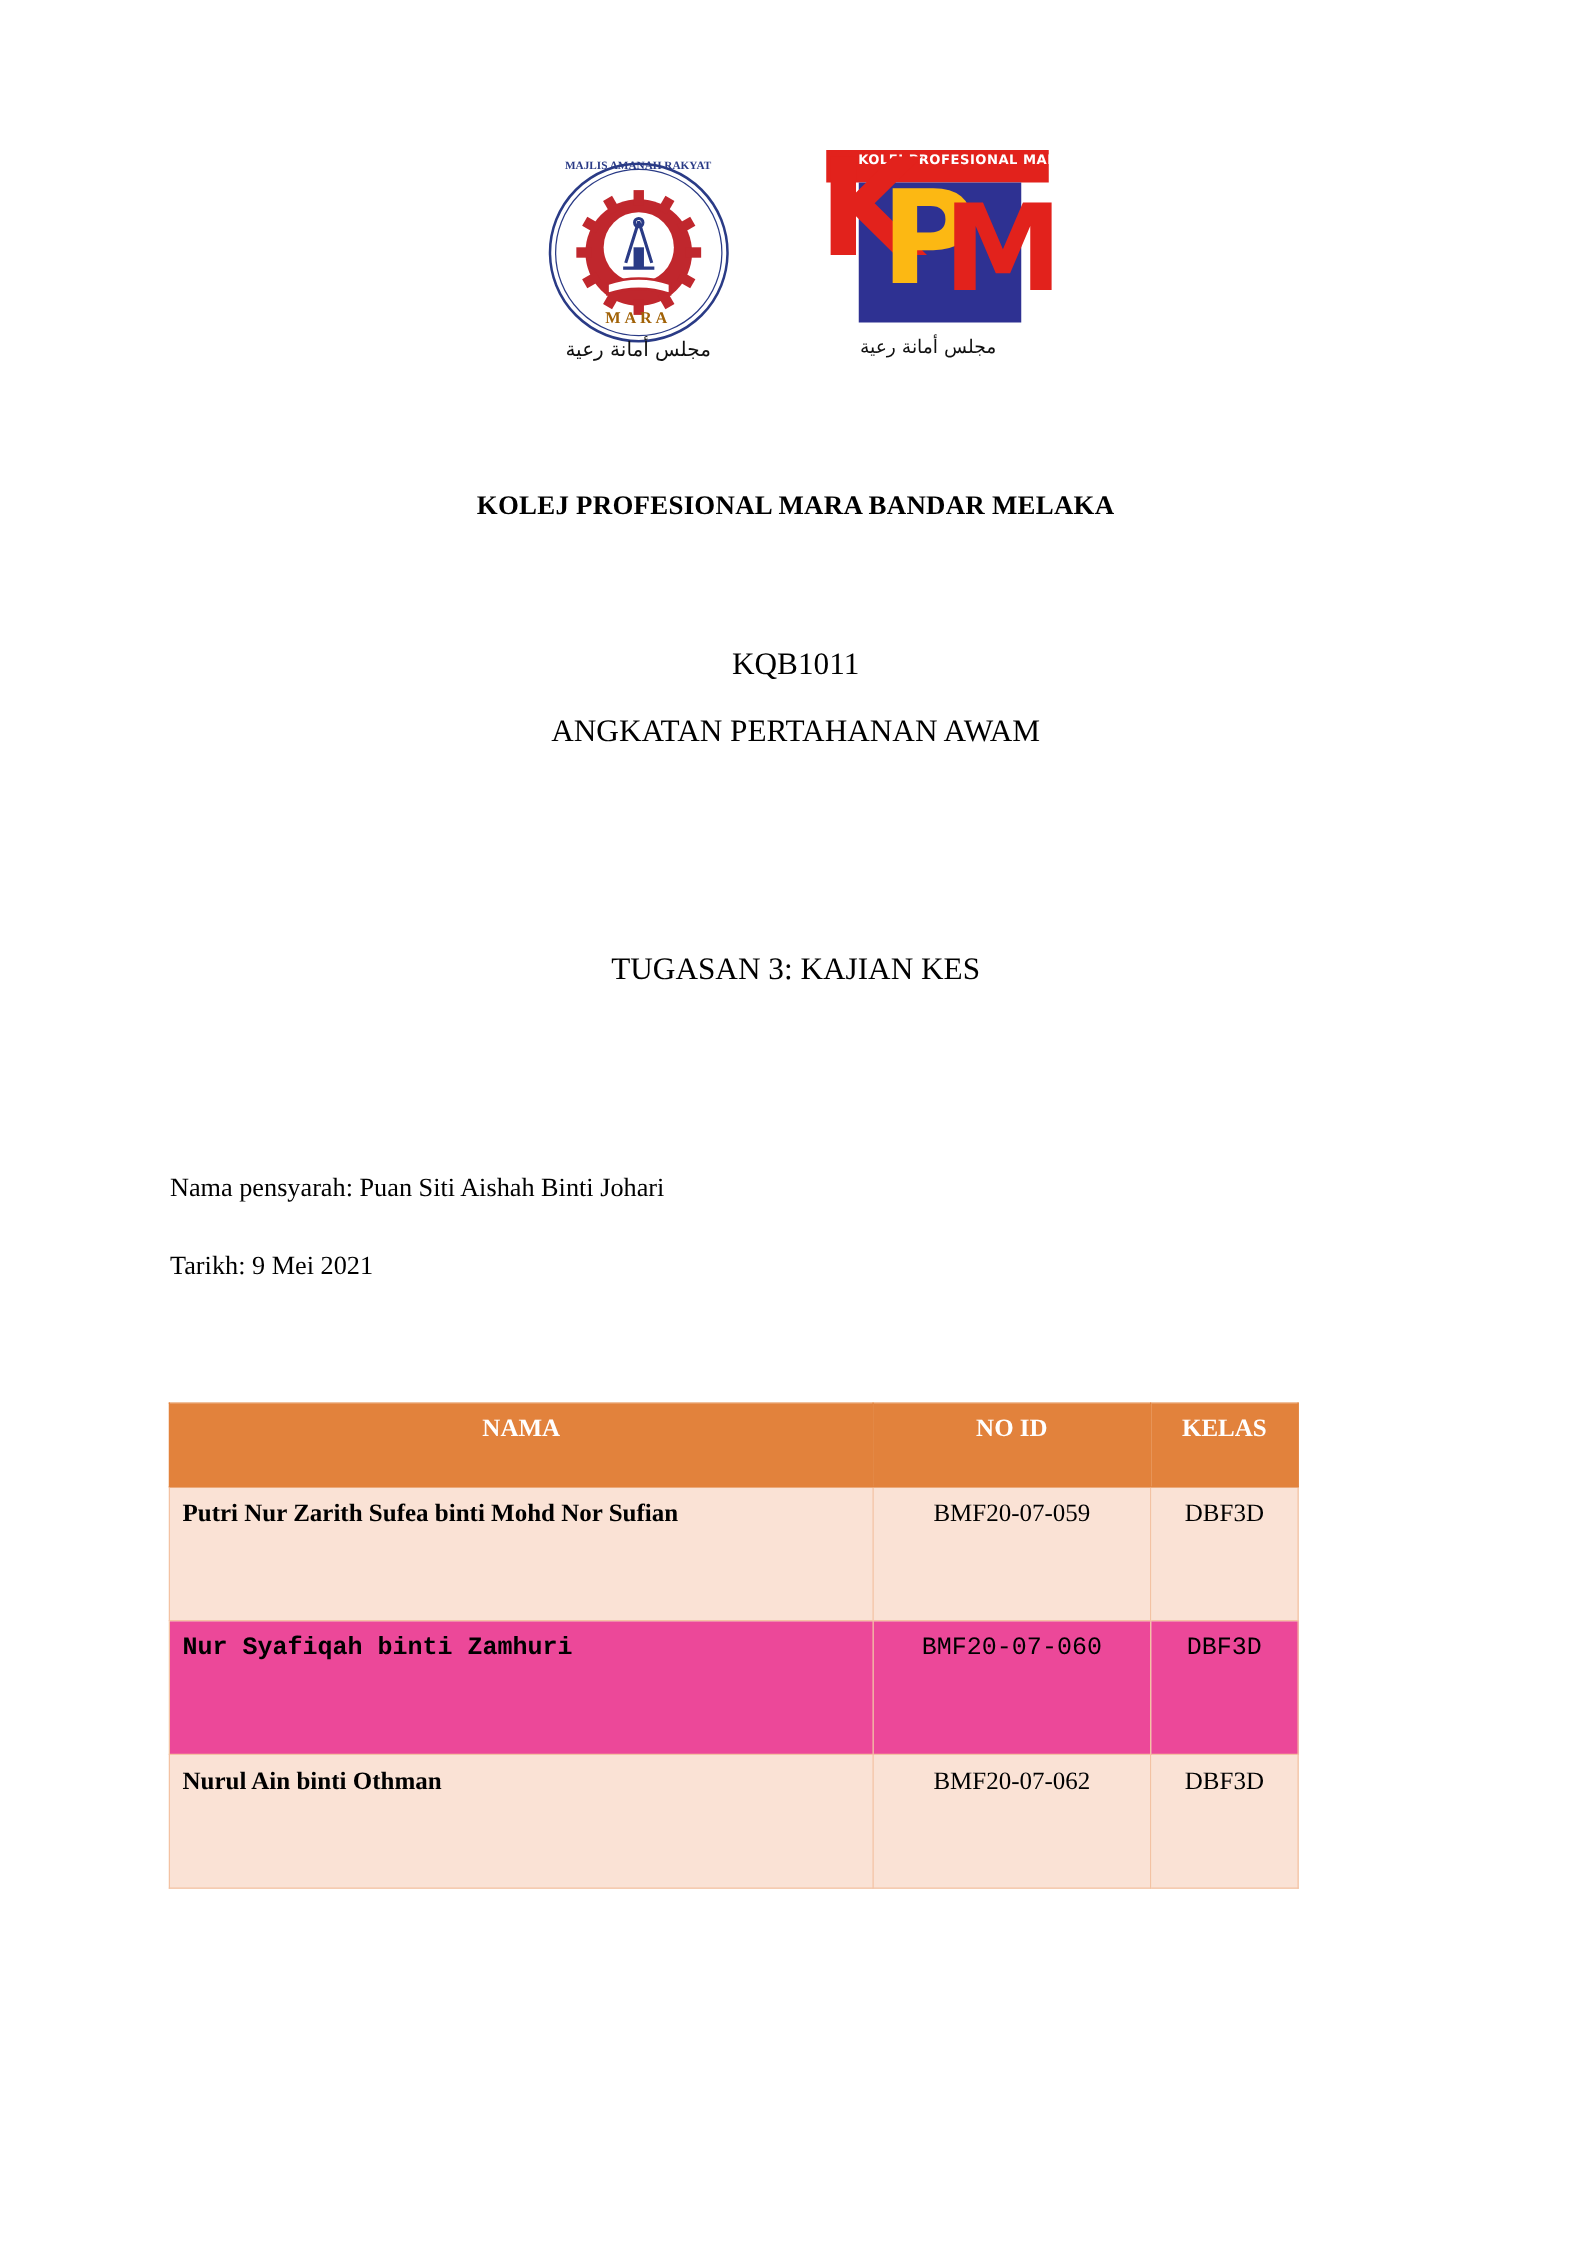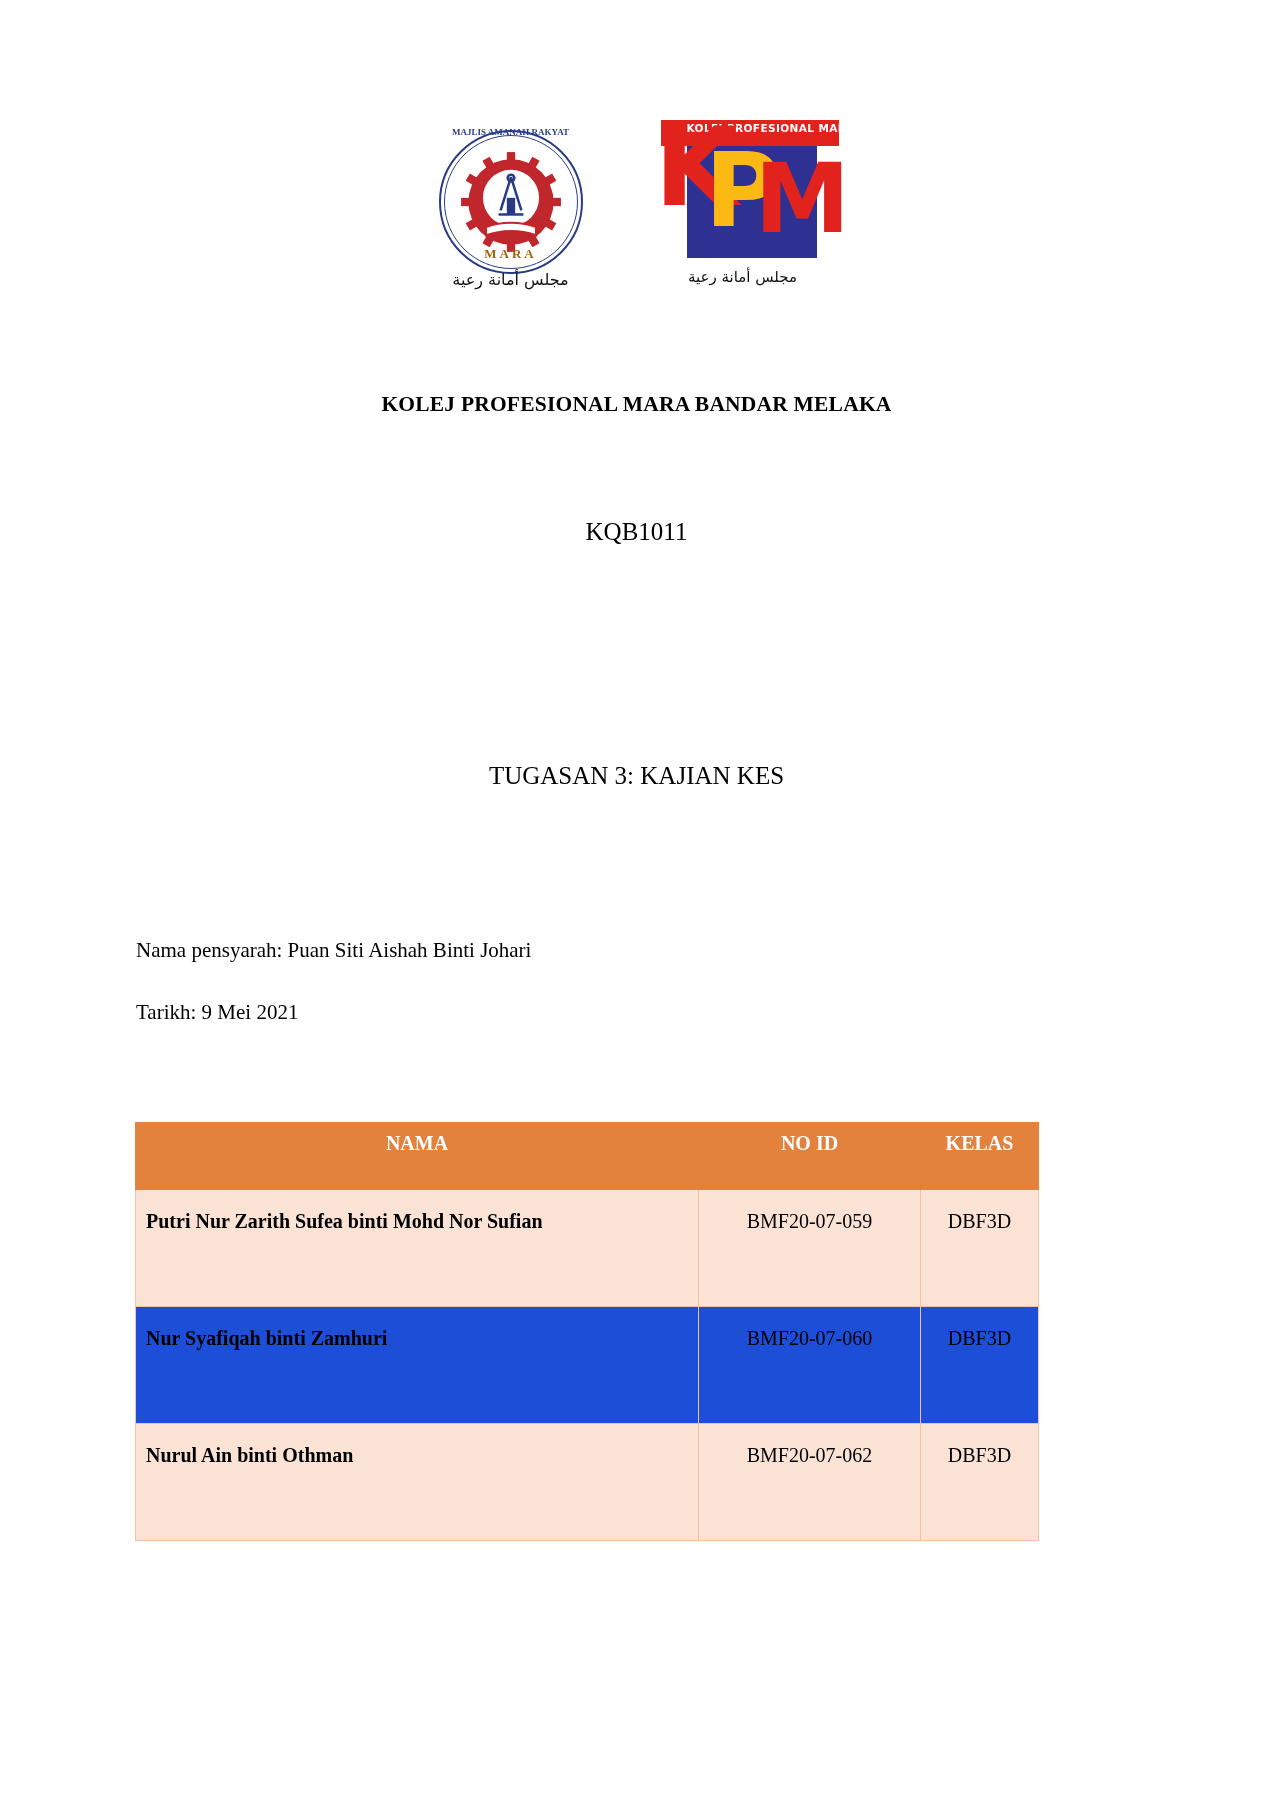--- a/index.html
+++ b/index.html
@@ -226,24 +226,24 @@
     padding: 9px 6px 11px 6px;
     border: 1px solid #e2823c;
     margin-left: 10px;
   }
   .col-name  { width: 563px; }
   .col-id    { width: 222px; }
   .col-class { width: 118px; }
 
   .roster tbody td {
     height: 96px;
-    padding: 20px 10px 0 10px;
+    padding: 10px 10px 0 10px;
   }
   .roster tbody tr.shaded td { background: #fae2d5; }
-  .roster tbody tr.plain td  { background: #1d4ed8; }
+  .roster tbody tr.plain td  { background: #ec4899; font-family: Liberation Mono, monospace; }
   .cell-name {
     text-align: left;
     font-weight: bold;
     padding-left: 14px;
   }
   .cell-id, .cell-class {
     text-align: center;
     font-weight: normal;
   }
 </style>
@@ -297,20 +297,21 @@
       <div class="kpm-p">P</div>
       <div class="kpm-m">M</div>
       <div class="kpm-arabic">مجلس أمانة رعية</div>
     </div>
 
   </div>
 
   <div class="college-title">KOLEJ PROFESIONAL MARA BANDAR MELAKA</div>
 
   <div class="centered-line line-code">KQB1011</div>
+  <div class="centered-line line-course">ANGKATAN PERTAHANAN AWAM</div>
 
   <div class="centered-line line-task">TUGASAN 3: KAJIAN KES</div>
 
   <div class="info-line info-lecturer">Nama pensyarah: Puan Siti Aishah Binti Johari</div>
   <div class="info-line info-date">Tarikh: 9 Mei 2021</div>
 
   <table class="roster">
     <colgroup>
       <col class="col-name">
         <col class="col-id">

